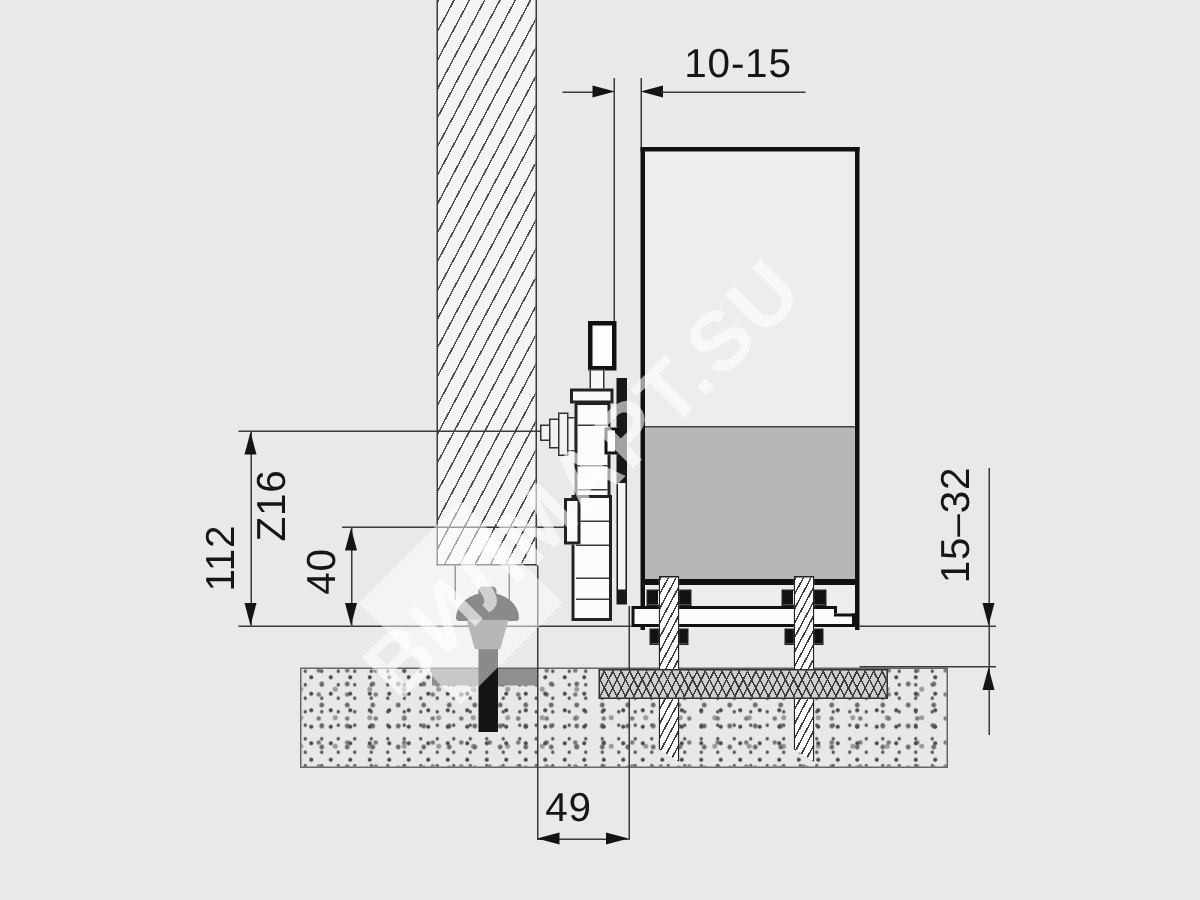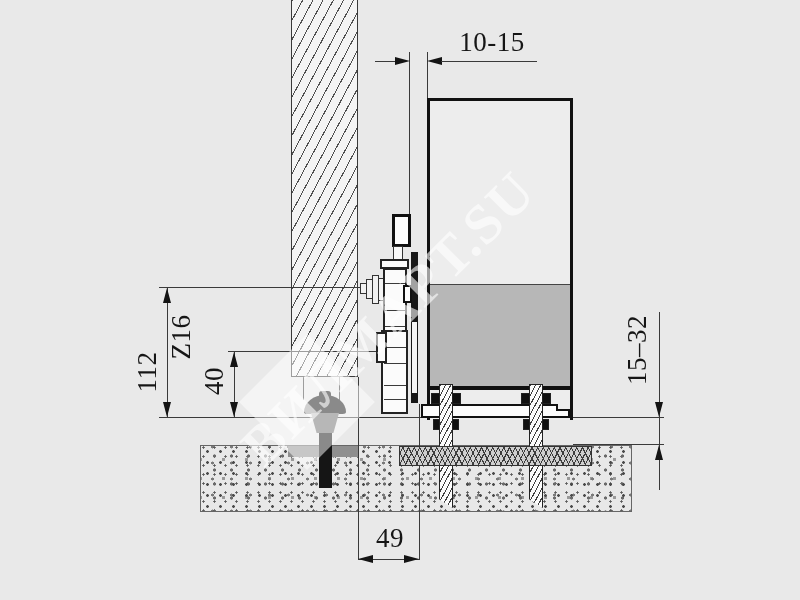--- a/index.html
+++ b/index.html
@@ -1,17 +1,17 @@
 <!DOCTYPE html>
 <html><head>
 <meta charset="utf-8">
 <style>
   html,body{margin:0;padding:0;}
   #canvas{position:relative;width:800px;height:600px;background:#e9e9e9;overflow:hidden;
-          font-family:Liberation Serif, serif;}
+          font-family:Liberation Sans, sans-serif;}
   #canvas *{box-sizing:border-box;position:absolute;}
   .ln{background:#3a3a3a;}
   .lbl{display:flex;align-items:center;justify-content:center;
        font-size:27px;color:#161616;letter-spacing:.5px;white-space:nowrap;}
   .rot{transform:rotate(-90deg);}
   .arr{width:0;height:0;}
   .arr-r{border-top:4px solid transparent;border-bottom:4px solid transparent;border-left:15px solid #141414;}
   .arr-l{border-top:4px solid transparent;border-bottom:4px solid transparent;border-right:15px solid #141414;}
   .arr-u{border-left:4px solid transparent;border-right:4px solid transparent;border-bottom:15px solid #141414;}
   .arr-d{border-left:4px solid transparent;border-right:4px solid transparent;border-top:15px solid #141414;}
@@ -132,18 +132,18 @@
   <div class="lbl rot" style="left:184px;top:366px;width:60px;height:30px;z-index:6;">40</div>
 
   <div class="ln" style="left:659px;top:312px;width:1px;height:178px;z-index:6;"></div>
   <div class="arr arr-d" style="left:655px;top:402px;z-index:6;"></div>
   <div class="arr arr-u" style="left:655px;top:445px;z-index:6;"></div>
   <div class="lbl rot" style="left:577px;top:335px;width:120px;height:30px;z-index:6;">15–32</div>
 
   <div class="ln" style="left:358px;top:559px;width:61px;height:1px;z-index:6;"></div>
   <div class="arr arr-l" style="left:358px;top:555px;z-index:6;"></div>
   <div class="arr arr-r" style="left:404px;top:555px;z-index:6;"></div>
-  <div class="lbl" style="left:355px;top:523px;width:70px;height:30px;z-index:6;text-align:right;">49</div>
+  <div class="lbl" style="left:344px;top:523px;width:70px;height:30px;z-index:6;text-align:right;">49</div>
 
   <div class="wm-diamond" style="left:259px;top:354px;width:96px;height:96px;"></div>
   <div class="wm-text" style="left:188px;top:283px;width:400px;height:70px;">ВИЛМАРТ.SU</div>
 
 </div>
 
 </body></html>

